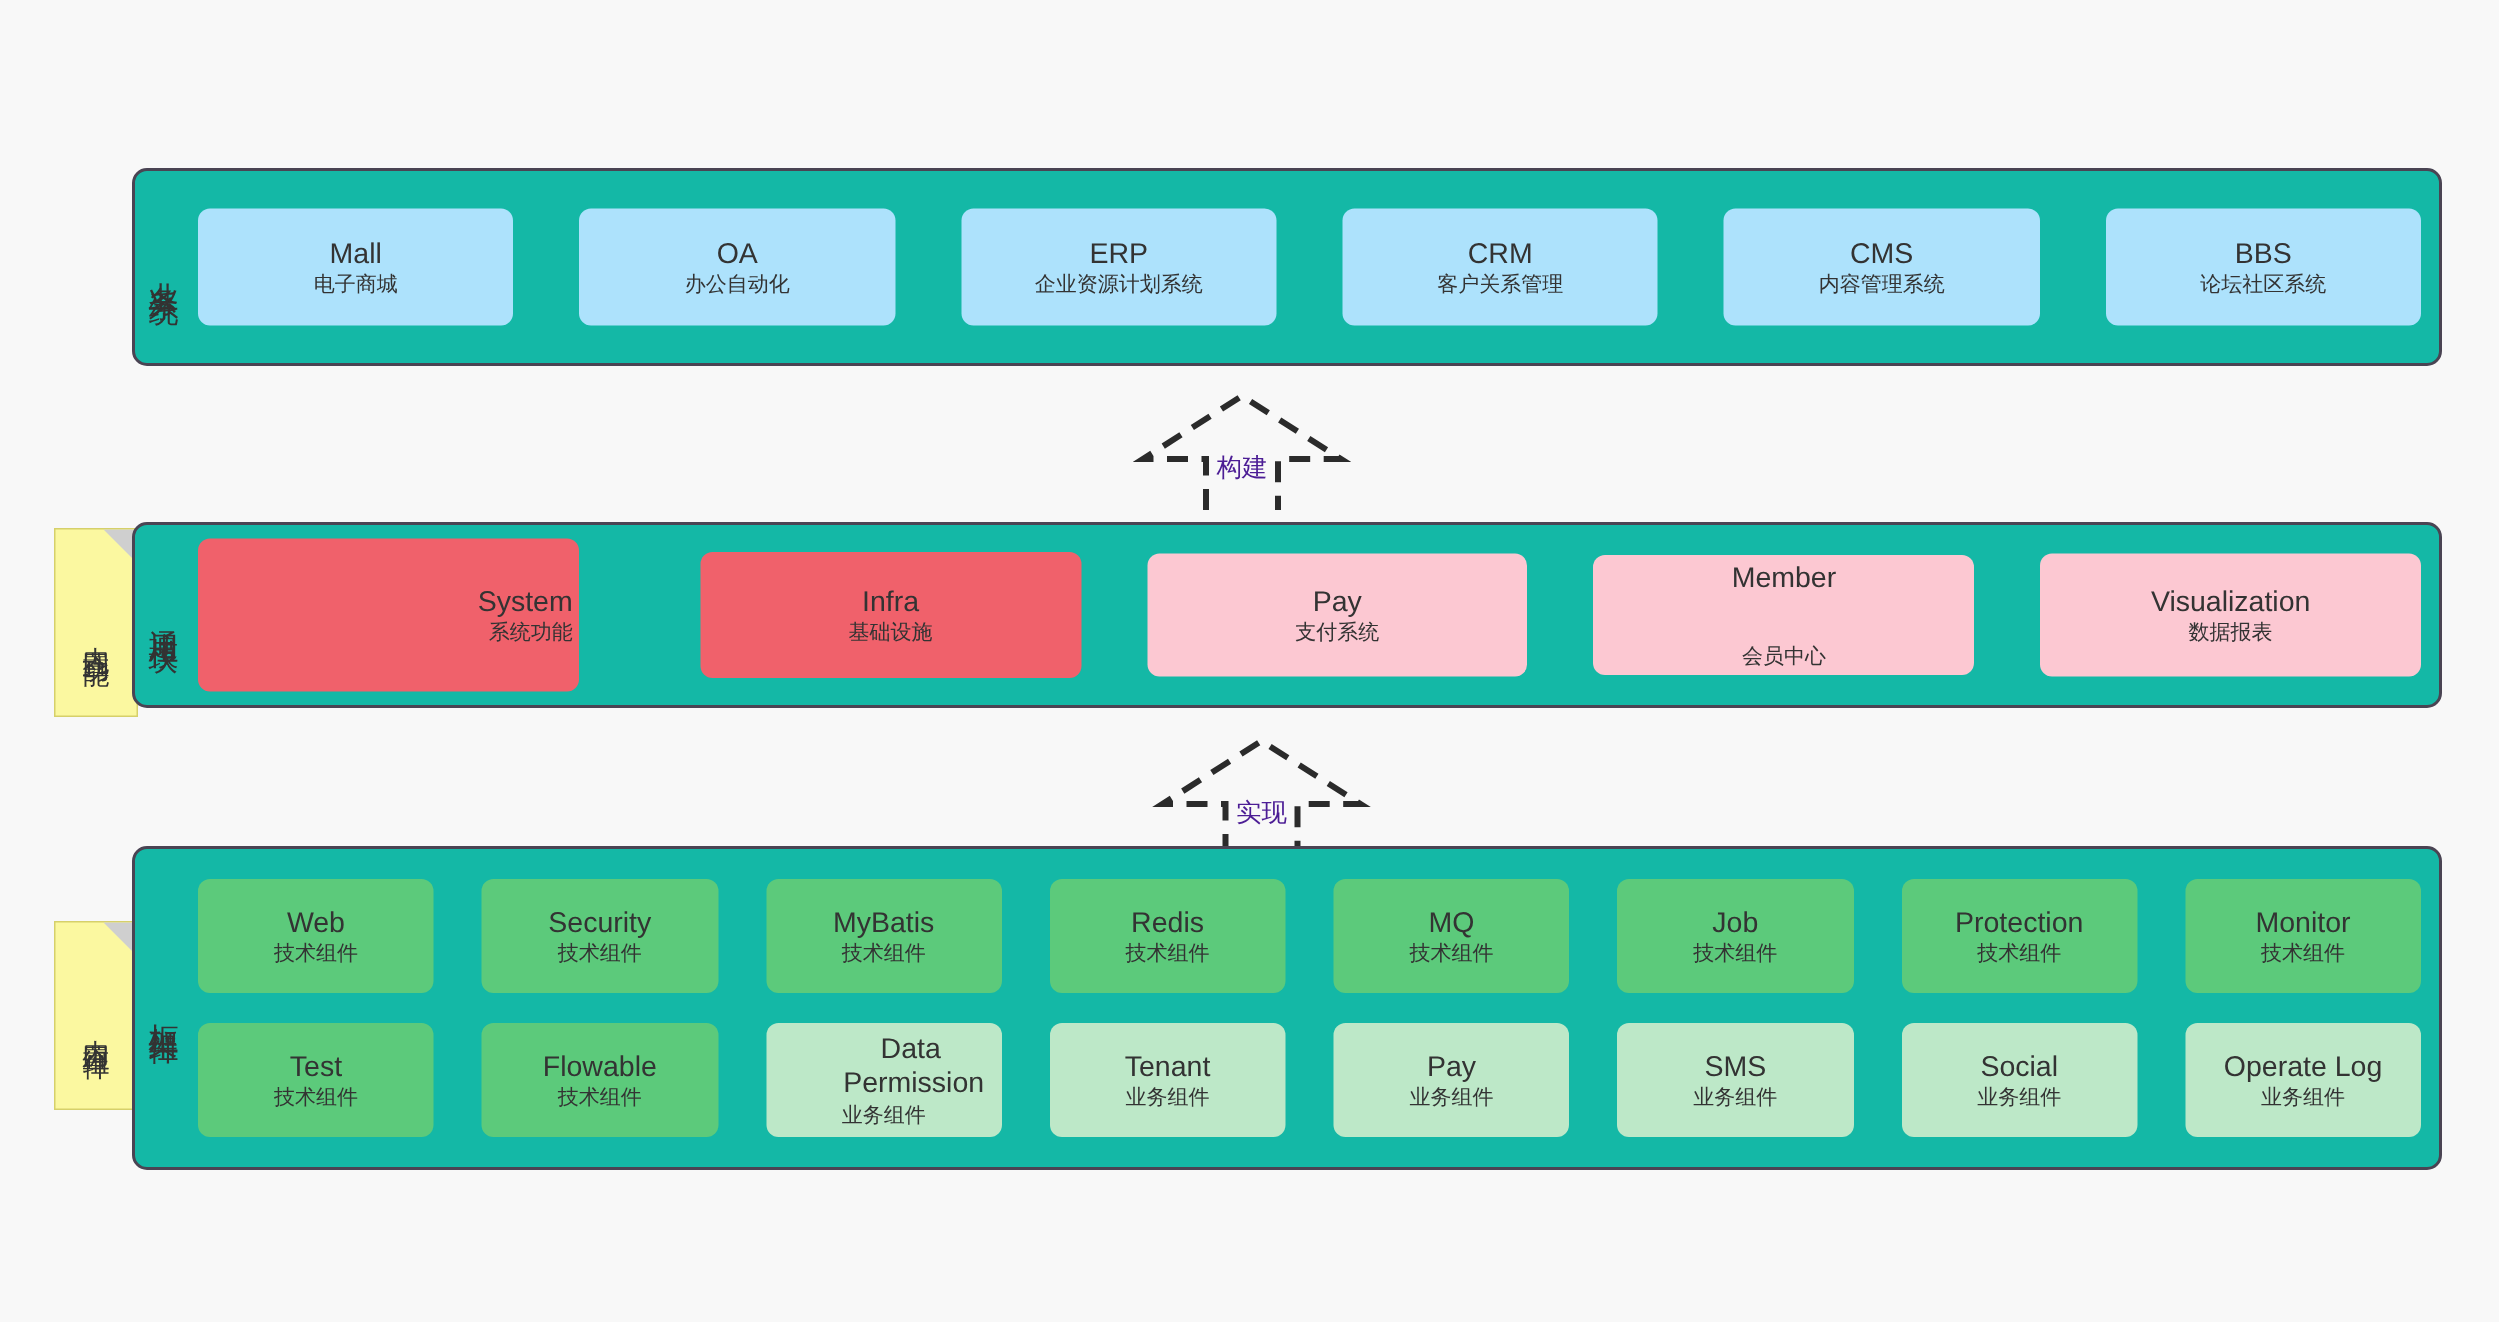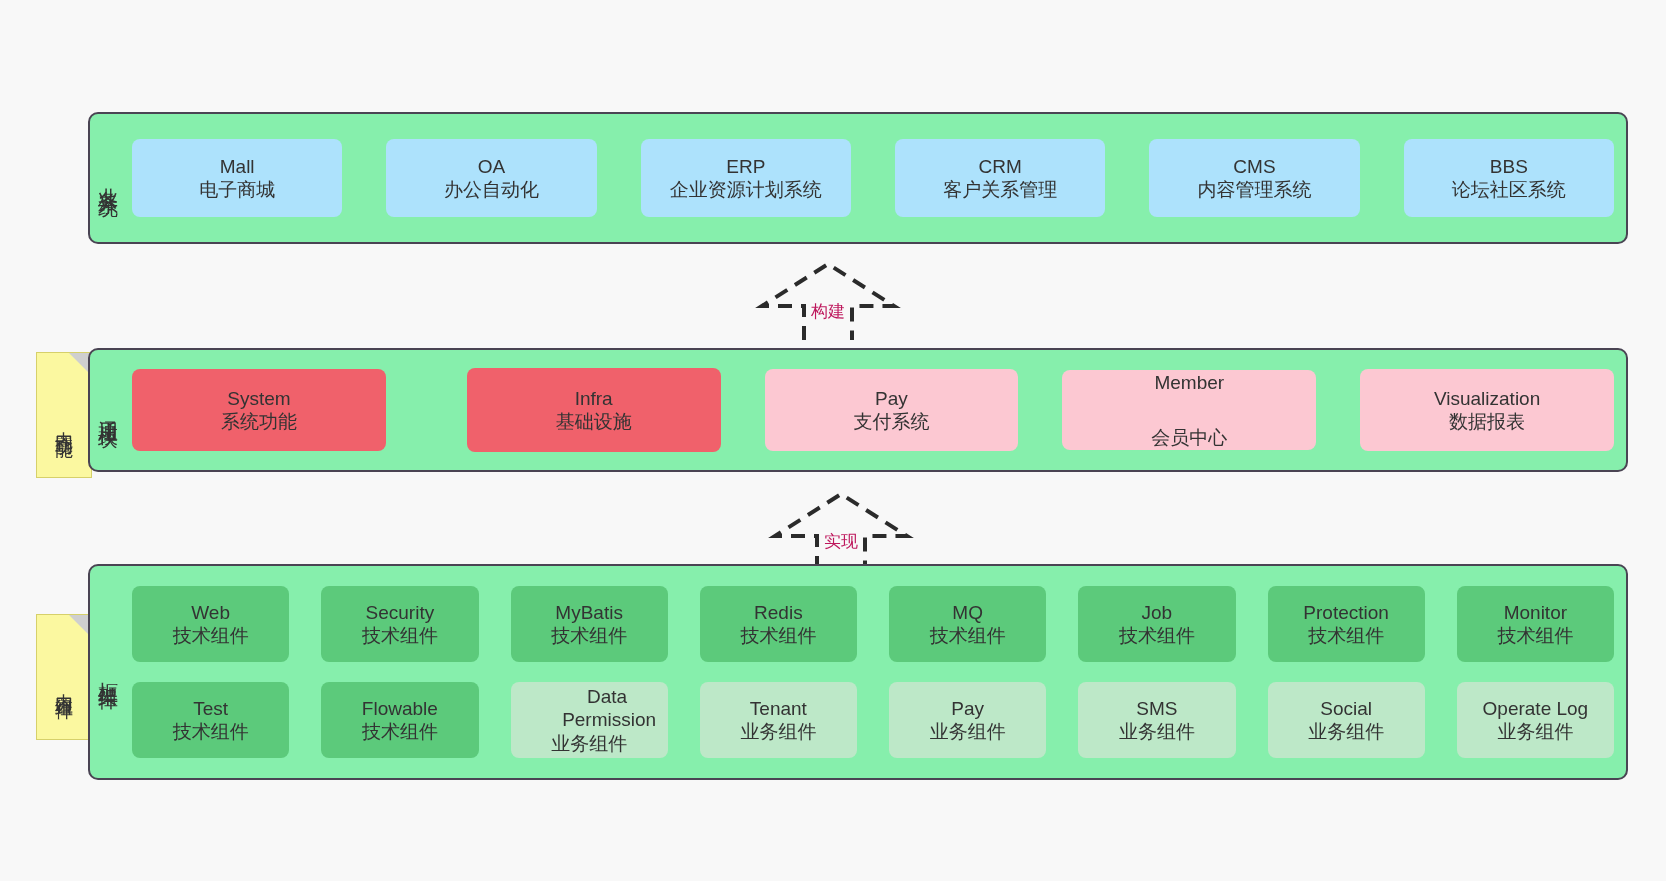--- a/index.html
+++ b/index.html
@@ -10,21 +10,21 @@
     background: #f8f8f8;
     font-family: "Liberation Sans", "DejaVu Sans", sans-serif;
     color: #333333;
     overflow: hidden;
   }
   #canvas { position: relative; width: 1666px; height: 881px; background: #f8f8f8; }
 
   
   .layer {
     position: absolute;
-    background: #86efac;
+    background: #14b8a6;
     border: 2px solid #4a4453;
     border-radius: 10px;
     display: flex;
     align-items: stretch;
   }
   .layer-title {
     flex: 0 0 auto;
     width: 36px;
     display: flex;
     align-items: center;
@@ -61,21 +61,21 @@
     display: flex;
     flex-direction: column;
     align-items: center;
     justify-content: center;
     text-align: center;
     line-height: 1.22;
     color: #333333;
     padding: 6px 4px;
   }
   .cell .en  { font-size: 19px; }
-  .cell .cn  { font-size: 19px; }
+  .cell .cn  { font-size: 14px; }
 
   .c-blue        { background: #ade2fc; }
   .c-red         { background: #f0616b; }
   .c-pink        { background: #fcc8d2; }
   .c-green       { background: #5cca7b; }
   .c-green-light { background: #bde8c8; }
 
   
   .note {
     position: absolute;
@@ -106,21 +106,21 @@
 
   
   .arrow { position: absolute; }
   .arrow svg { display: block; overflow: visible; }
   .arrow-label {
     position: absolute;
     left: 50%;
     transform: translateX(-50%);
     top: 38px;
     font-size: 17px;
-    color: #be185d;
+    color: #4c1d95;
     background: transparent;
     white-space: nowrap;
     padding: 0 2px;
   }
 </style>
 </head>
 <body>
 
 <div id="canvas">
 
@@ -173,21 +173,21 @@
   <div class="note" style="left:36px; top:352px; width:56px; height:126px;">
     <span>内置功能</span>
   </div>
 
   <div class="layer" style="left:88px; top:348px; width:1540px; height:124px;">
     <div class="layer-title">
       <span>通用模块</span>
     </div>
     <div class="cells" style="gap:44px;">
 
-      <div class="cell c-red" style="flex:1 1 0; height:82px;">
+      <div class="cell c-red" style="flex:1 1 0; height:102px;align-items:flex-end;">
         <div class="en">System</div>
         <div class="cn">系统功能</div>
       </div>
 
       <div class="cell c-red" style="flex:1 1 0; height:84px;margin-left:37px;">
         <div class="en">Infra</div>
         <div class="cn">基础设施</div>
       </div>
 
 

